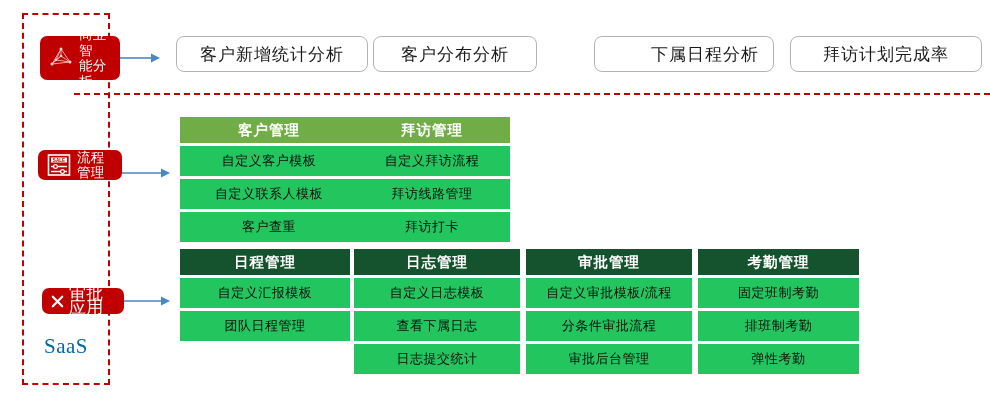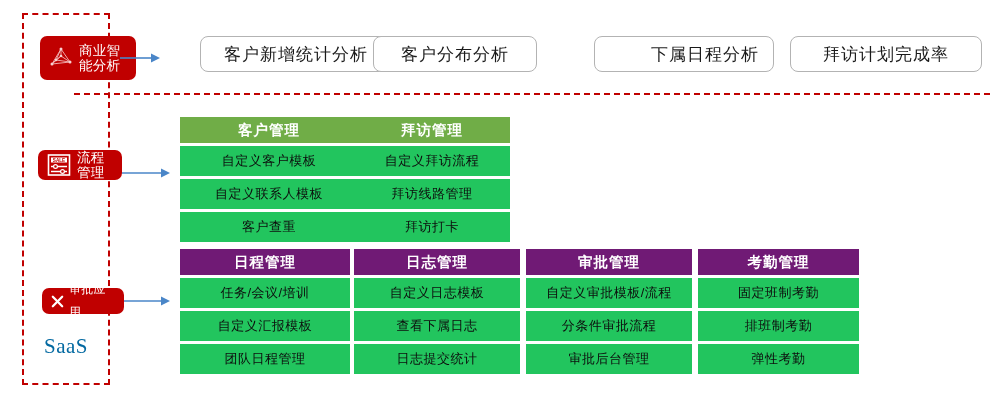--- a/index.html
+++ b/index.html
@@ -69,25 +69,25 @@
     margin-right: 5px;
     display: block;
   }
   .app-pill .pill-text {
     font-size: 13.5px;
     line-height: 15.5px;
     font-weight: 400;
     white-space: pre-line;
     letter-spacing: 0.3px;
   }
-  #pill-bi   { left: 40px; top: 36px;  width: 96px; height: 44px; }
+  #pill-bi   { left: 40px; top: 36px;  width: 80px; height: 44px; }
   #pill-sale { left: 38px; top: 150px; width: 84px; height: 30px; }
   #pill-appr { left: 42px; top: 288px; width: 82px; height: 26px; }
   #pill-appr .pill-icon { width: 15px; height: 15px; margin-right: 4px; }
-  #pill-appr .pill-text { font-size: 12px; line-height: 23px; }
+  #pill-appr .pill-text { font-size: 17px; line-height: 14px; }
 
   
   .arrow {
     position: absolute;
     height: 10px;
     z-index: 5;
   }
   #arrow-bi   { left: 120px; top: 53px;  width: 40px; }
   #arrow-sale { left: 122px; top: 168px; width: 48px; }
   #arrow-appr { left: 124px; top: 296px; width: 46px; }
@@ -103,42 +103,42 @@
     display: flex;
     align-items: center;
     justify-content: center;
     font-family: "Liberation Serif", "DejaVu Serif", serif;
     font-size: 17px;
     color: #1a1a1a;
     letter-spacing: 1px;
     box-sizing: border-box;
     z-index: 3;
   }
-  .btn-0 { left: 176px; width: 192px; margin-left: 24px; }
+  .btn-0 { left: 176px; width: 192px; }
   .btn-1 { left: 373px; width: 164px; }
   .btn-2 { left: 594px; width: 180px; padding-left: 42px; }
   .btn-3 { left: 790px; width: 192px; }
 
   
   .card {
     position: absolute;
     box-sizing: border-box;
   }
   .card-header {
     height: 26px;
     display: flex;
     align-items: center;
     justify-content: center;
     color: #ffffff;
     font-size: 14.5px;
     font-weight: bold;
     letter-spacing: 1px;
   }
   .card .card-header.green { background: #70ad47; }
-  .card .card-header.blue  { background: #701a75; }
+  .card .card-header.blue  { background: #14532d; }
   .card-item {
     height: 30px;
     margin-top: 3px;
     background: #22c55e;
     display: flex;
     align-items: center;
     justify-content: center;
     font-size: 13px;
     color: #0d0d0d;
     letter-spacing: 0.5px;
@@ -238,21 +238,20 @@
 
   <div class="card row-green g-col-1">
     <div class="card-header green">拜访管理</div>
     <div class="card-item">自定义拜访流程</div>
     <div class="card-item">拜访线路管理</div>
     <div class="card-item">拜访打卡</div>
   </div>
 
   <div class="card row-blue b-col-0">
     <div class="card-header blue">日程管理</div>
-    <div class="card-item">任务/会议/培训</div>
     <div class="card-item">自定义汇报模板</div>
     <div class="card-item">团队日程管理</div>
   </div>
 
   <div class="card row-blue b-col-1">
     <div class="card-header blue">日志管理</div>
     <div class="card-item">自定义日志模板</div>
     <div class="card-item">查看下属日志</div>
     <div class="card-item">日志提交统计</div>
   </div>

